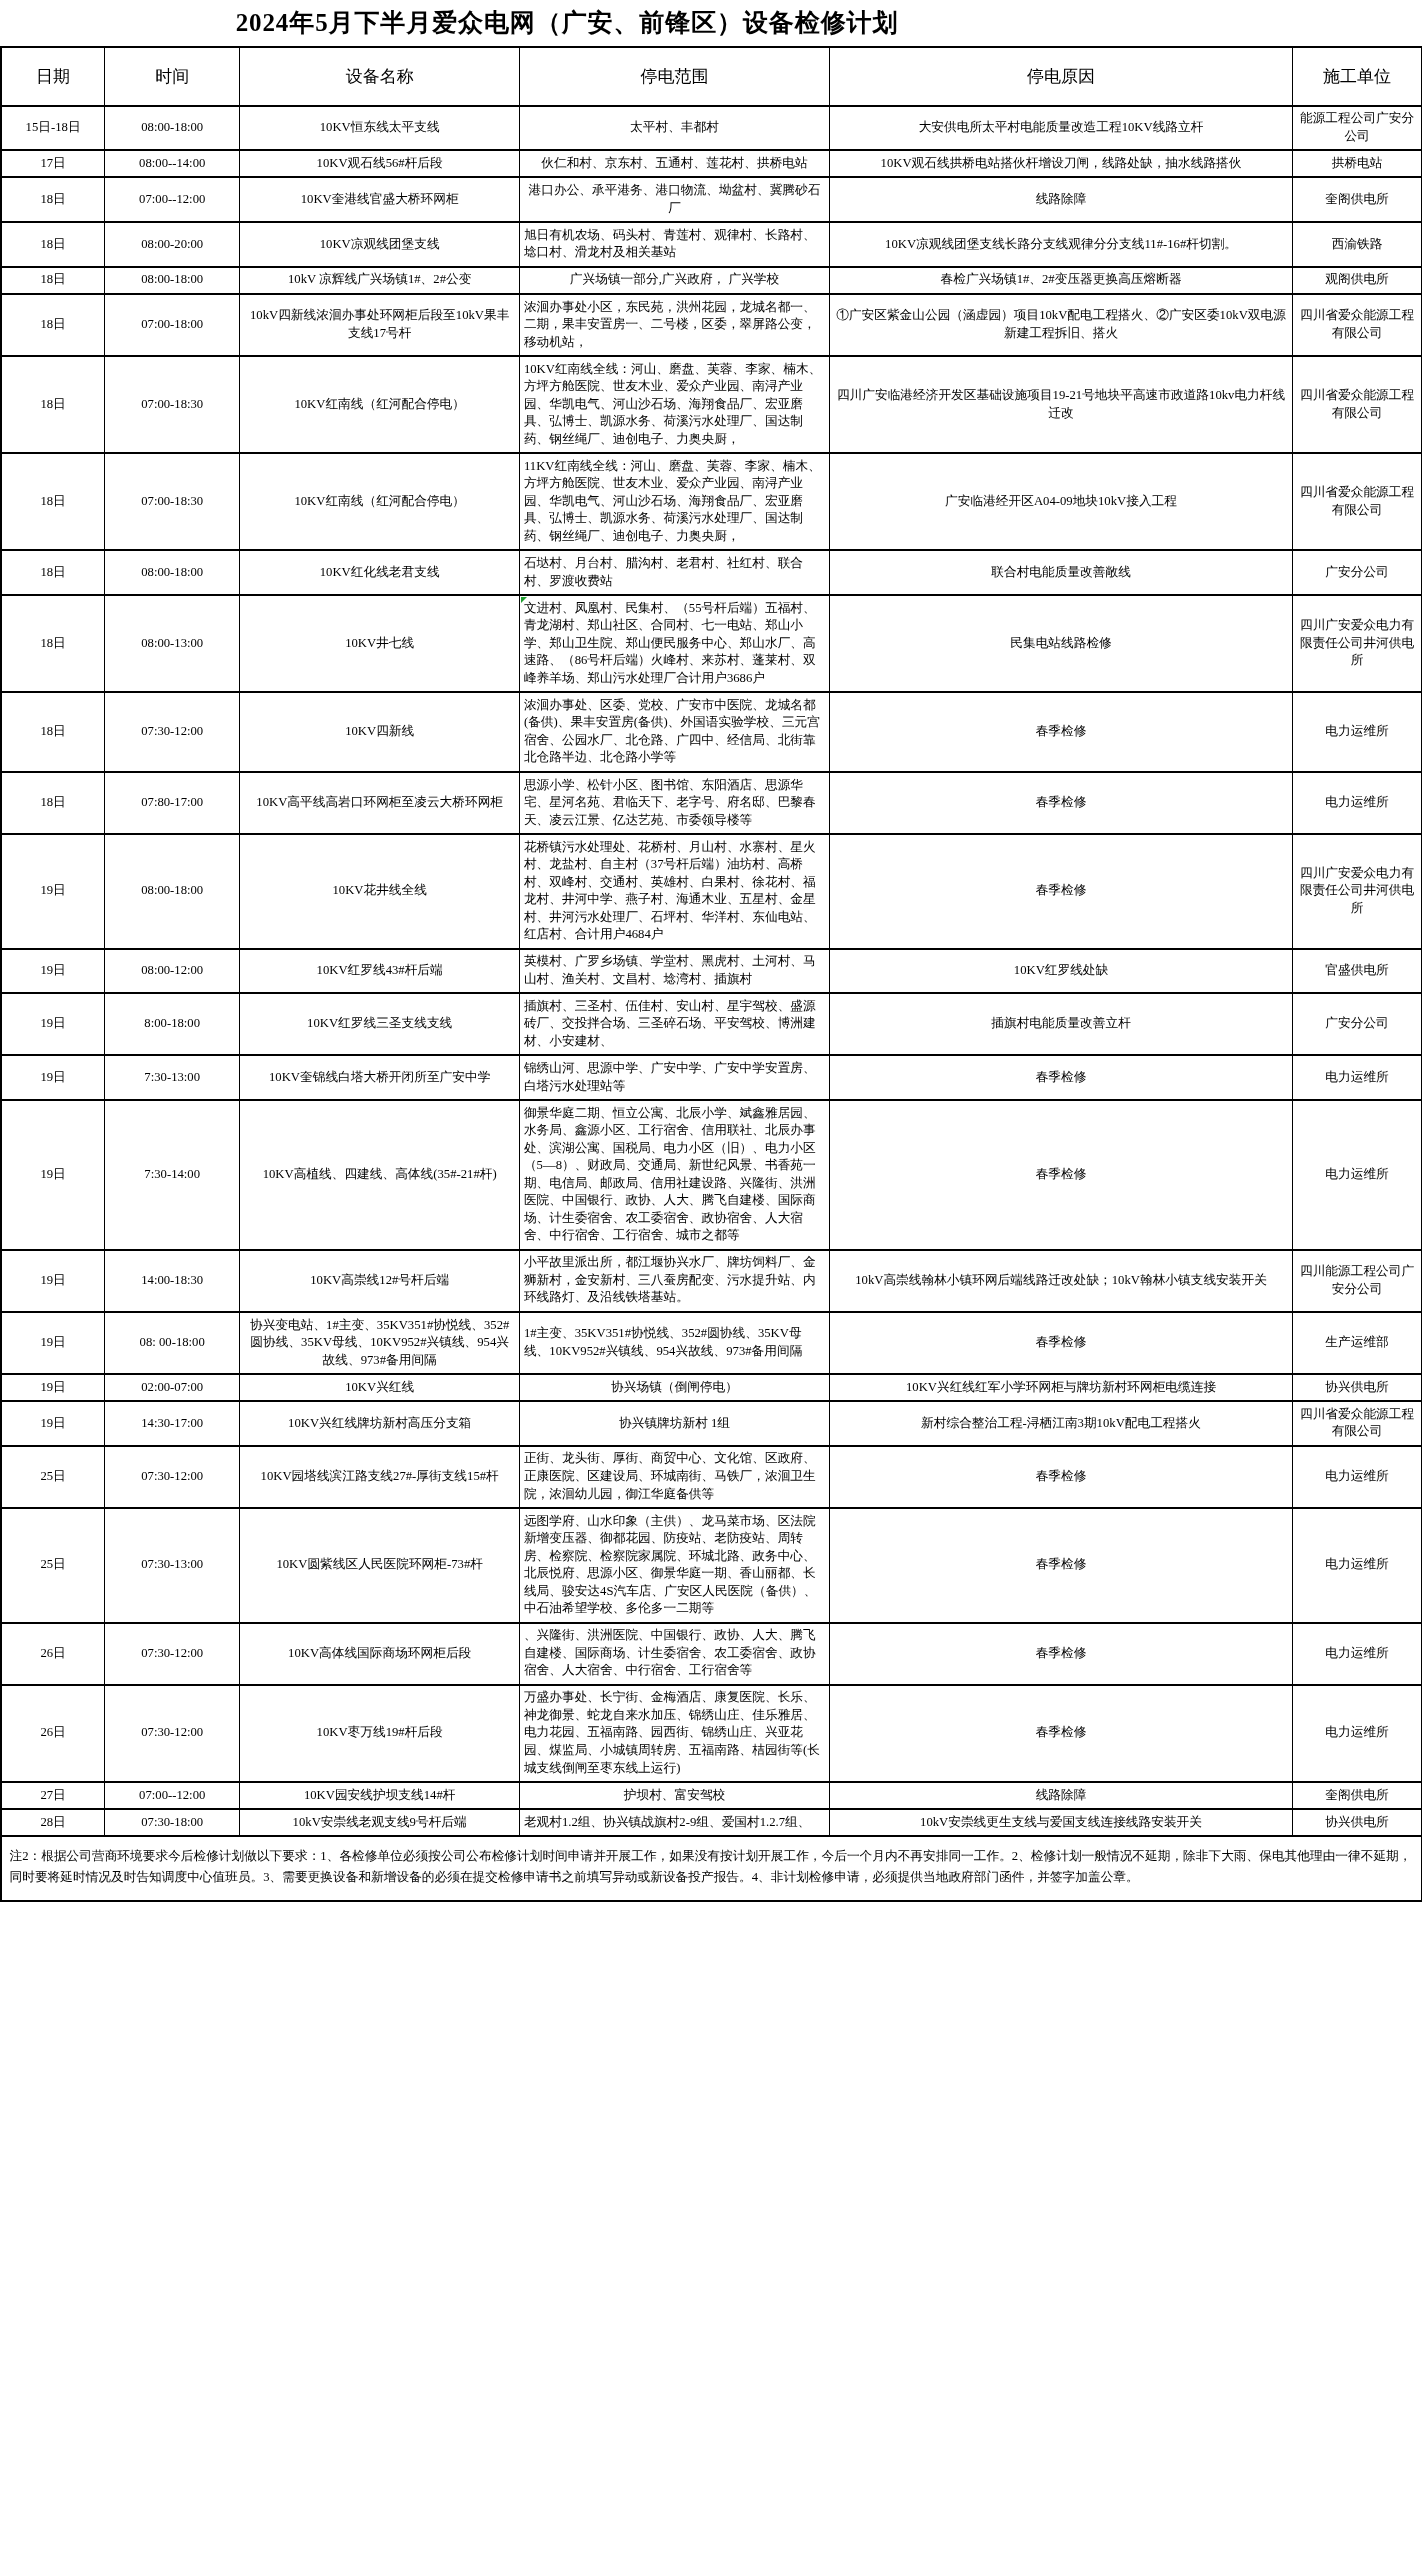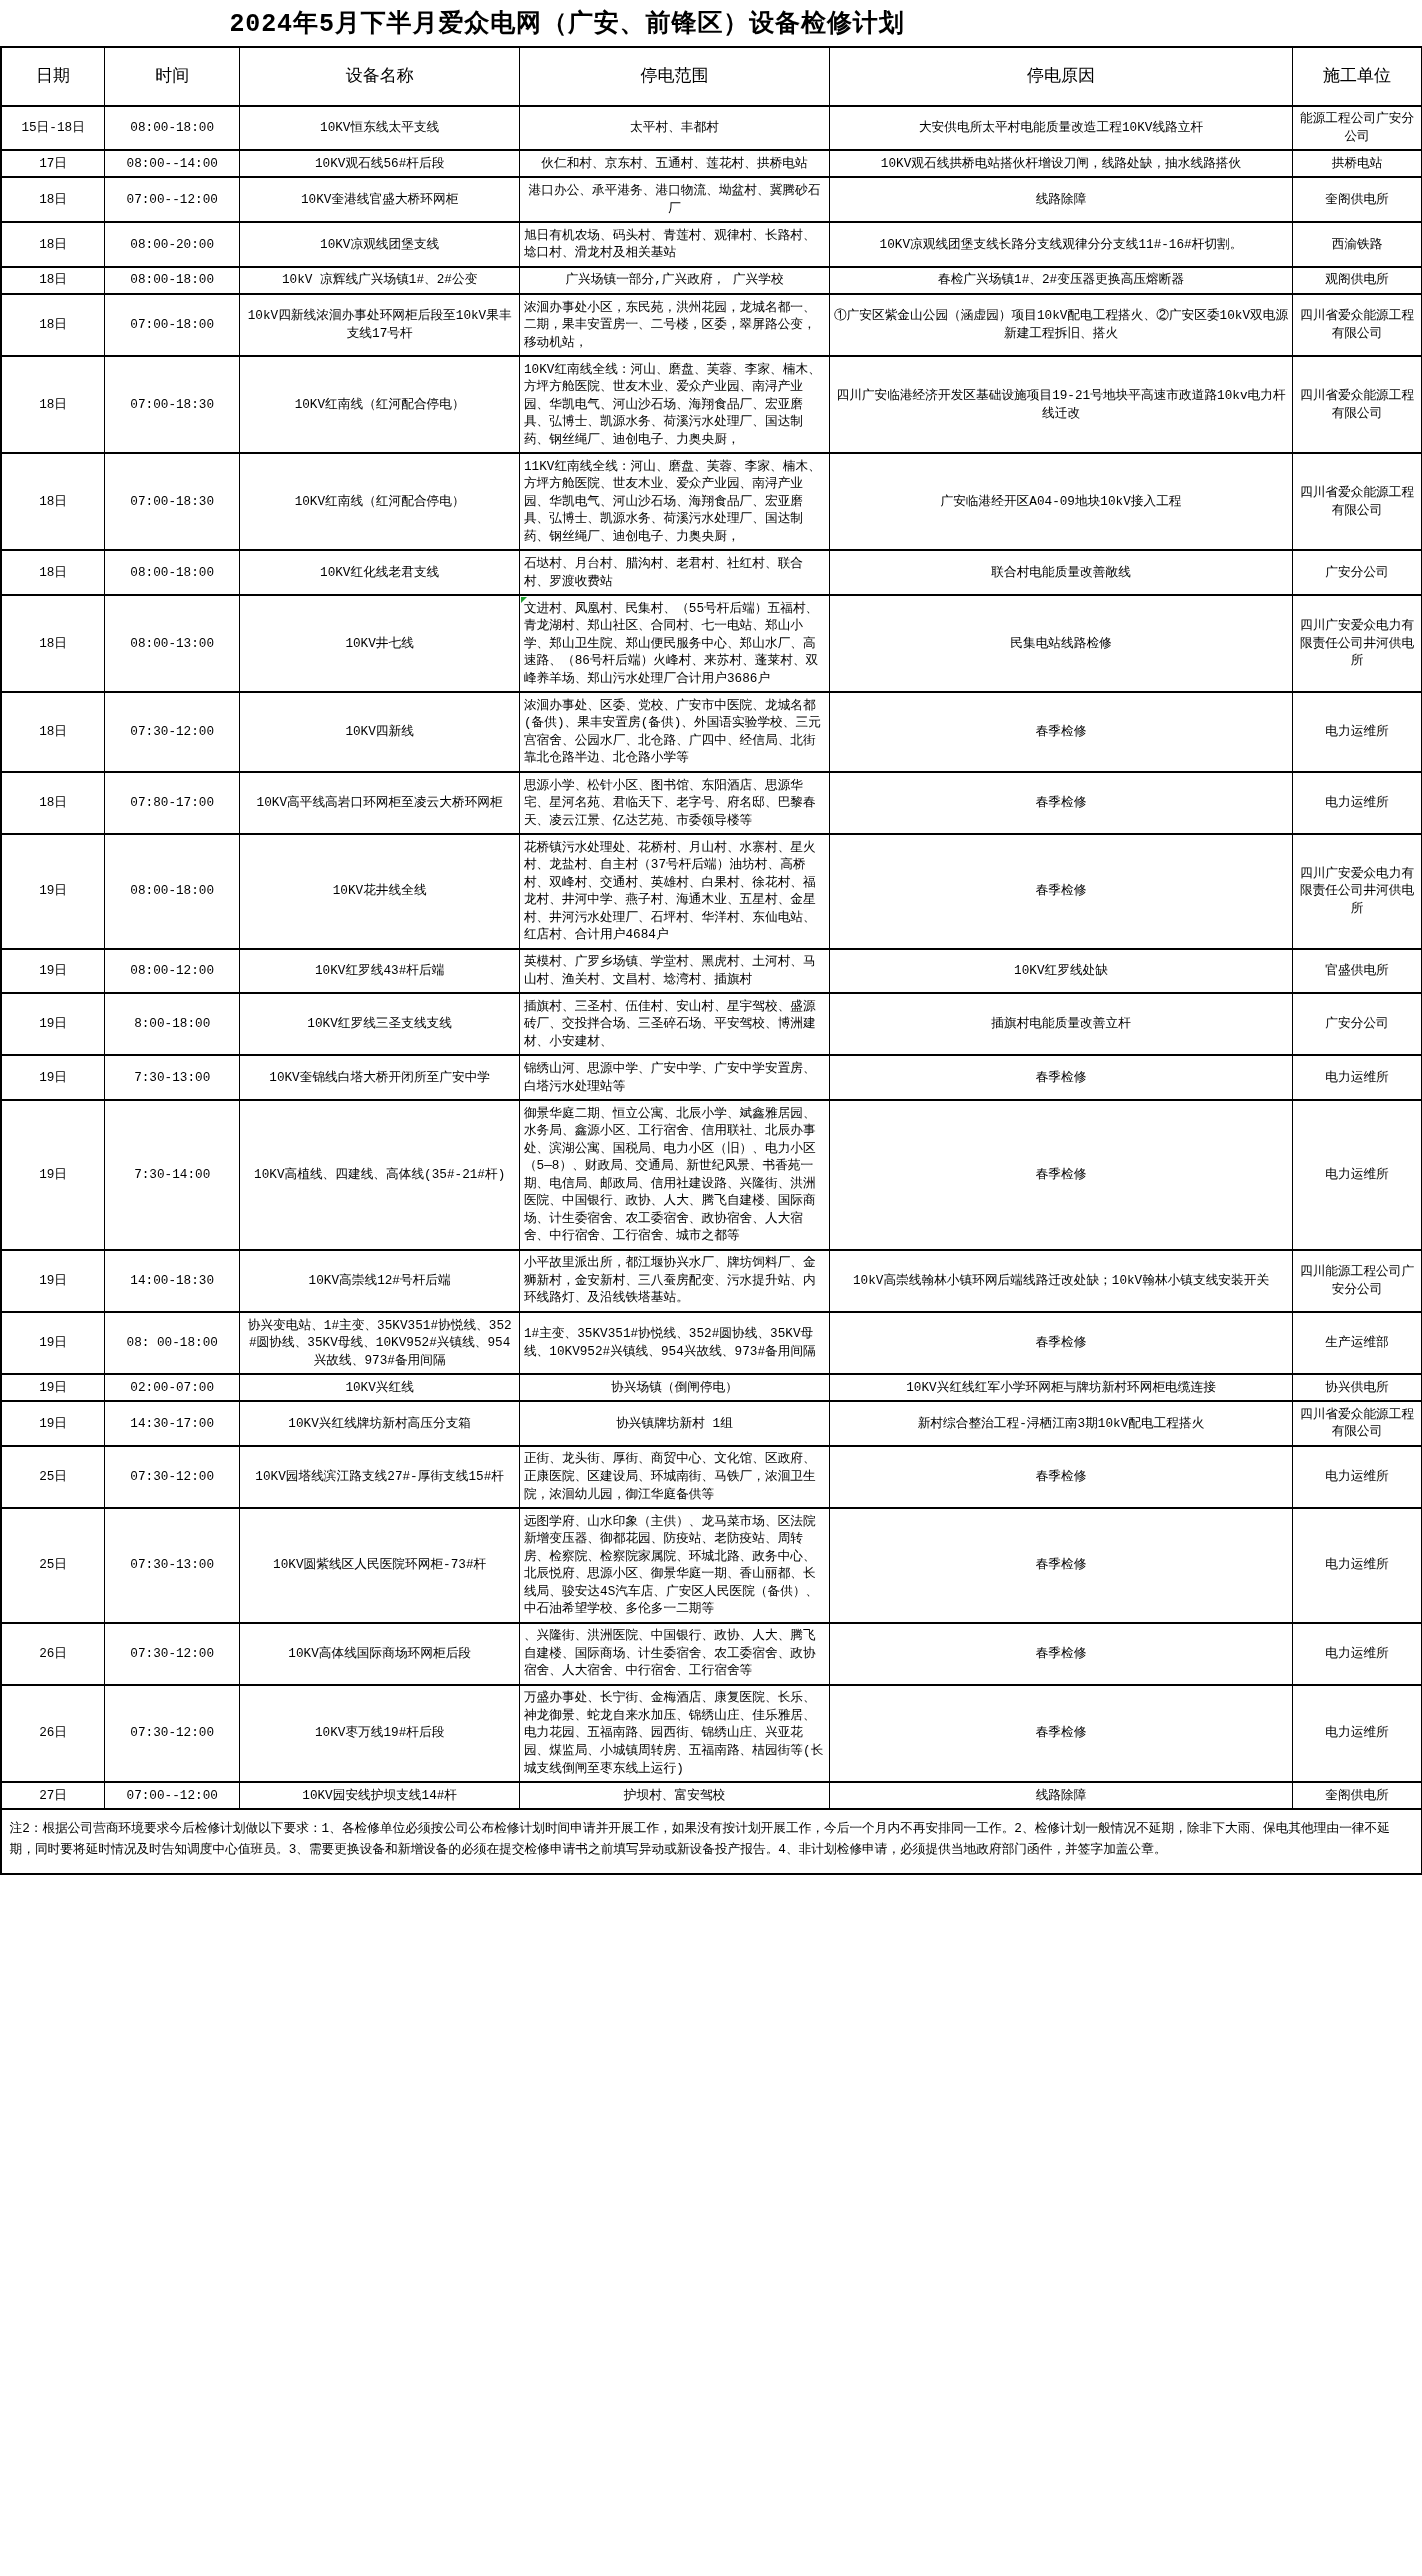--- a/index.html
+++ b/index.html
@@ -1,21 +1,21 @@
 <!DOCTYPE html>
 <html style="font-size:15px"><head>
 <meta charset="utf-8">
 <style>
   html,body{margin:0;padding:0;background:#ffffff;}
   body{
     width:1423px;
     font-family:"Liberation Serif","DejaVu Serif",serif;
     color:#000;
   }
-  .page{width:1134px;font-family:Liberation Mono, monospace;}
+  .page{width:1134px;}
   .page-title{
     text-align:center;
     font-size:25px;
     font-weight:bold;
     padding:5.6px 0 7.5px 0;
     letter-spacing:0.9px;
   }
   table.plan{
     width:1423px;
     border-collapse:collapse;
@@ -292,20 +292,28 @@
           <td class="cell-unit">电力运维所</td>
         </tr>
         <tr>
           <td class="cell-date">27日</td>
           <td class="cell-time">07:00--12:00</td>
           <td class="cell-equipment">10KV园安线护坝支线14#杆</td>
           <td class="cell-scope">护坝村、富安驾校</td>
           <td class="cell-reason">线路除障</td>
           <td class="cell-unit">奎阁供电所</td>
         </tr>
+        <tr>
+          <td class="cell-date">28日</td>
+          <td class="cell-time">07:30-18:00</td>
+          <td class="cell-equipment">10kV安崇线老观支线9号杆后端</td>
+          <td class="cell-scope long">老观村1.2组、协兴镇战旗村2-9组、爱国村1.2.7组、</td>
+          <td class="cell-reason">10kV安崇线更生支线与爱国支线连接线路安装开关</td>
+          <td class="cell-unit">协兴供电所</td>
+        </tr>
       </tbody>
     <tfoot>
       <tr class="note-row">
         <td colspan="6">注2：根据公司营商环境要求今后检修计划做以下要求：1、各检修单位必须按公司公布检修计划时间申请并开展工作，如果没有按计划开展工作，今后一个月内不再安排同一工作。2、检修计划一般情况不延期，除非下大雨、保电其他理由一律不延期，同时要将延时情况及时告知调度中心值班员。3、需要更换设备和新增设备的必须在提交检修申请书之前填写异动或新设备投产报告。4、非计划检修申请，必须提供当地政府部门函件，并签字加盖公章。</td>
       </tr>
     </tfoot>
   </table>
 
 </div>
 

